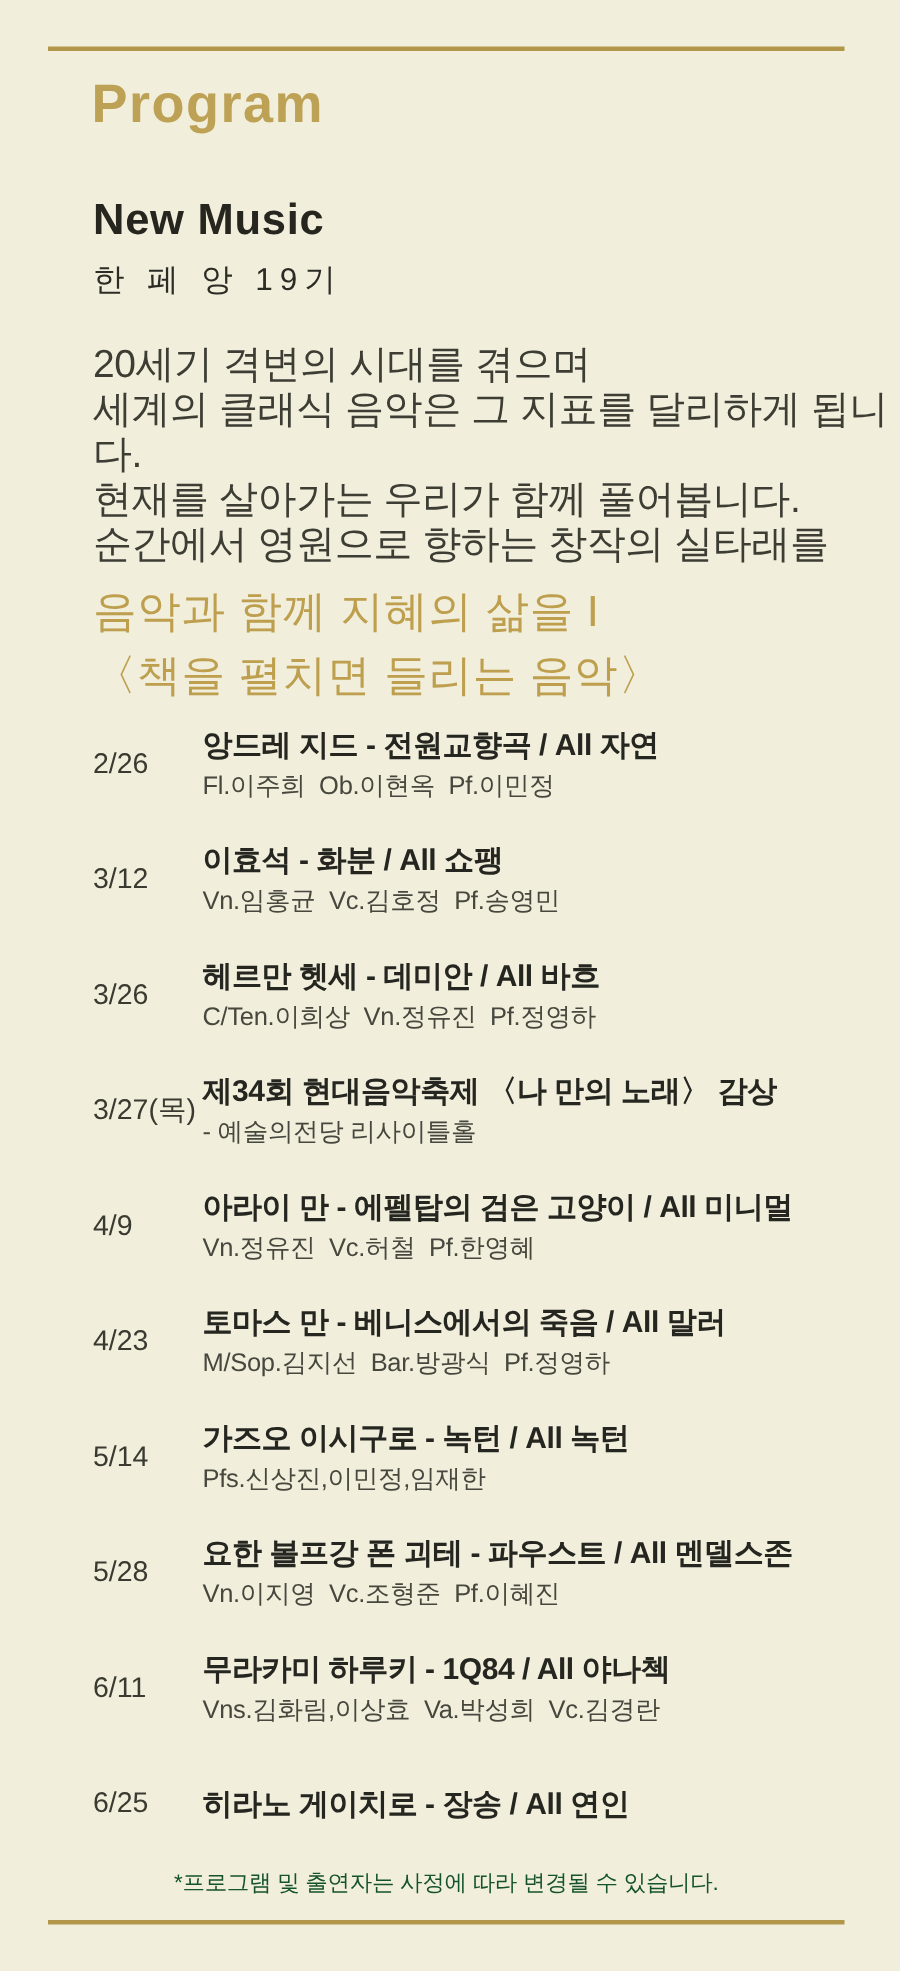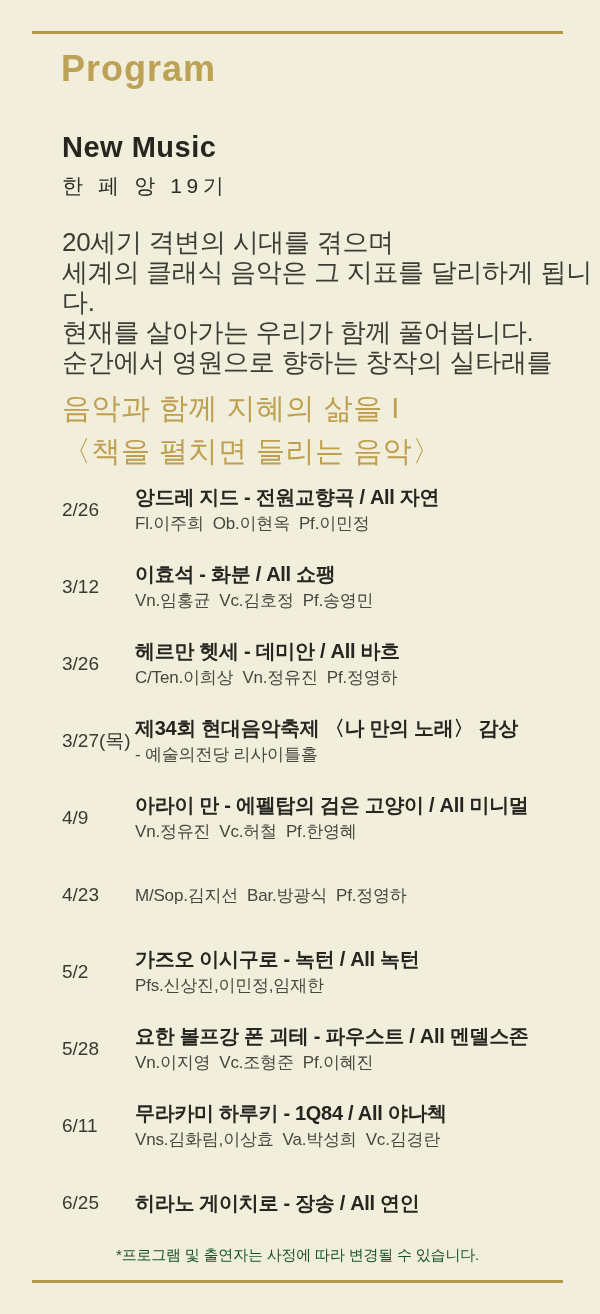--- a/index.html
+++ b/index.html
@@ -181,26 +181,27 @@
       <div class="event-date">4/9</div>
       <div class="event-body">
         <div class="event-title">아라이 만 - 에펠탑의 검은 고양이 / All 미니멀</div>
         <div class="event-detail">Vn.정유진  Vc.허철  Pf.한영혜</div>
       </div>
     </div>
 
     <div class="event-row">
       <div class="event-date">4/23</div>
       <div class="event-body">
+        <div class="event-title">토마스 만 - 베니스에서의 죽음 / All 말러</div>
         <div class="event-detail">M/Sop.김지선  Bar.방광식  Pf.정영하</div>
       </div>
     </div>
 
     <div class="event-row">
-      <div class="event-date">5/2</div>
+      <div class="event-date">5/14</div>
       <div class="event-body">
         <div class="event-title">가즈오 이시구로 - 녹턴 / All 녹턴</div>
         <div class="event-detail">Pfs.신상진,이민정,임재한</div>
       </div>
     </div>
 
     <div class="event-row">
       <div class="event-date">5/28</div>
       <div class="event-body">
         <div class="event-title">요한 볼프강 폰 괴테 - 파우스트 / All 멘델스존</div>

